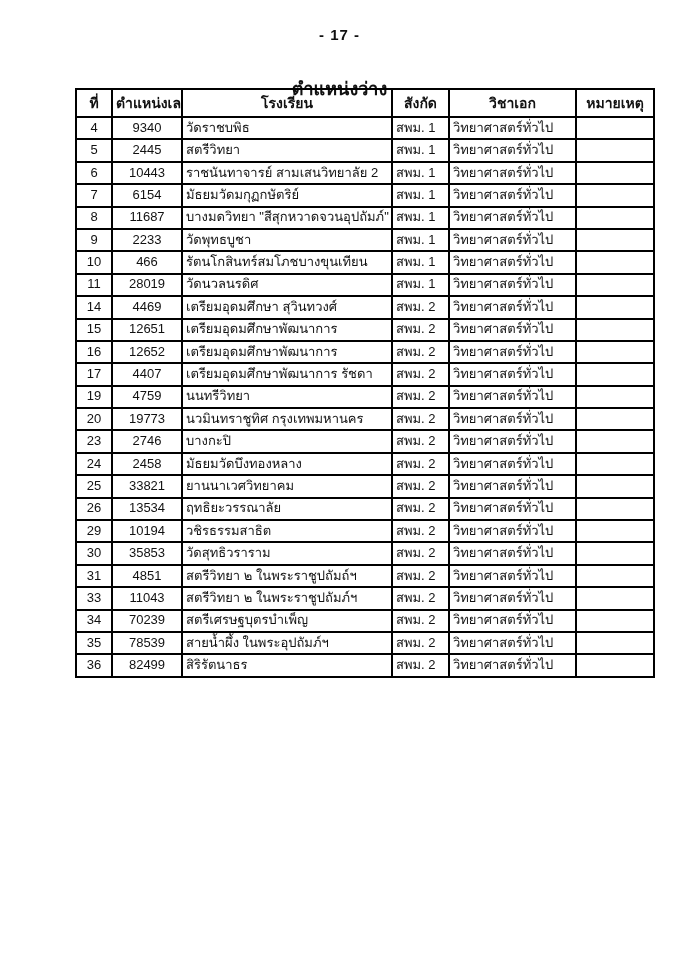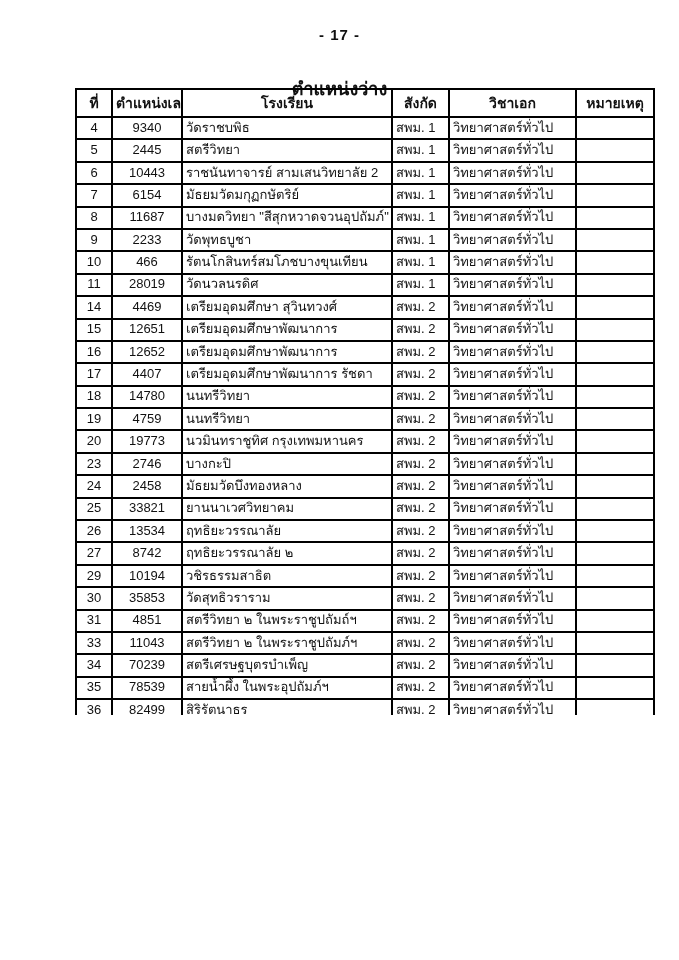--- a/index.html
+++ b/index.html
@@ -188,28 +188,20 @@
     </tr>
         <tr>
       <td class="center">17</td>
       <td class="center">4407</td>
       <td class="left">เตรียมอุดมศึกษาพัฒนาการ รัชดา</td>
       <td class="left">สพม. 2</td>
       <td class="left">วิทยาศาสตร์ทั่วไป</td>
       <td class="left"></td>
     </tr>
         <tr>
-      <td class="center">18</td>
-      <td class="center">14780</td>
-      <td class="left">นนทรีวิทยา</td>
-      <td class="left">สพม. 2</td>
-      <td class="left">วิทยาศาสตร์ทั่วไป</td>
-      <td class="left"></td>
-    </tr>
-        <tr>
       <td class="center">19</td>
       <td class="center">4759</td>
       <td class="left">นนทรีวิทยา</td>
       <td class="left">สพม. 2</td>
       <td class="left">วิทยาศาสตร์ทั่วไป</td>
       <td class="left"></td>
     </tr>
         <tr>
       <td class="center">20</td>
       <td class="center">19773</td>
@@ -244,28 +236,20 @@
     </tr>
         <tr>
       <td class="center">26</td>
       <td class="center">13534</td>
       <td class="left">ฤทธิยะวรรณาลัย</td>
       <td class="left">สพม. 2</td>
       <td class="left">วิทยาศาสตร์ทั่วไป</td>
       <td class="left"></td>
     </tr>
         <tr>
-      <td class="center">27</td>
-      <td class="center">8742</td>
-      <td class="left">ฤทธิยะวรรณาลัย ๒</td>
-      <td class="left">สพม. 2</td>
-      <td class="left">วิทยาศาสตร์ทั่วไป</td>
-      <td class="left"></td>
-    </tr>
-        <tr>
       <td class="center">29</td>
       <td class="center">10194</td>
       <td class="left">วชิรธรรมสาธิต</td>
       <td class="left">สพม. 2</td>
       <td class="left">วิทยาศาสตร์ทั่วไป</td>
       <td class="left"></td>
     </tr>
         <tr>
       <td class="center">30</td>
       <td class="center">35853</td>

